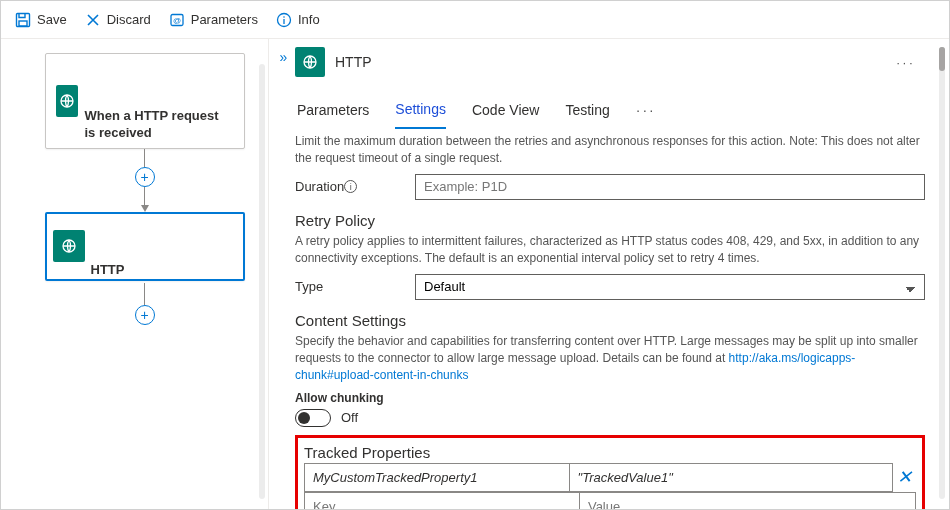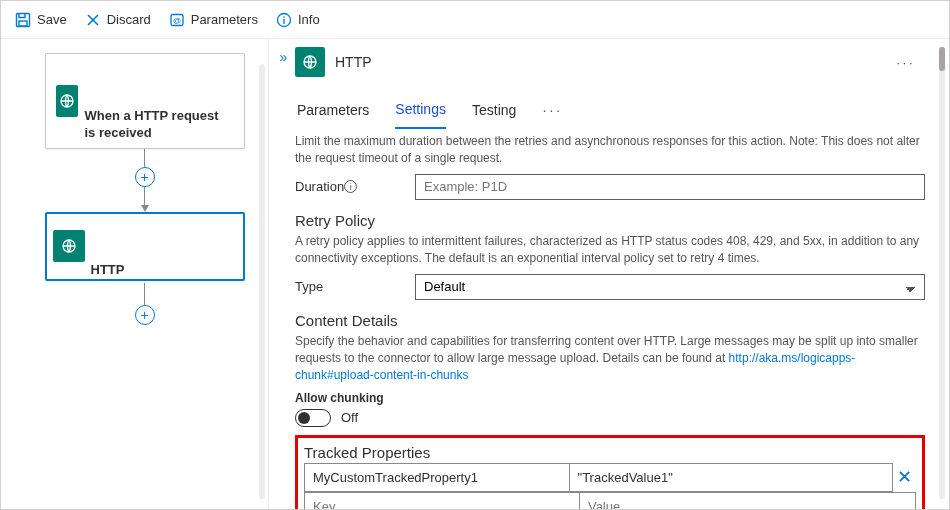--- a/index.html
+++ b/index.html
@@ -52,21 +52,21 @@
   .bold12 { font-size:12px; font-weight:600; margin-top:6px;}
   .toggle-row { display:flex; align-items:center; gap:10px; margin:4px 0 8px 0;}
   .toggle { width:36px; height:18px; border:1px solid #323130; border-radius:9px; position:relative; cursor:pointer; background:#fff;}
   .toggle .knob { width:12px; height:12px; background:#323130; border-radius:50%; position:absolute; top:2px; left:2px;}
   .tracked-box { border:3px solid #e60000; padding:4px 6px 8px 6px; margin-top:2px; max-width:640px;}
   .tracked-box h4.sec { margin-top:2px;}
   table.tp { width:100%; border-collapse:collapse; }
   table.tp td { border:1px solid #8a8886; padding:6px 8px; font-size:13px; }
   table.tp tr td:first-child { width:45%; }
   .del-x { color:#0078d4; font-size:18px; cursor:pointer; padding:0 4px; }
-  .tp-row1 { display:flex; align-items:center; }
+  .tp-row1 { display:flex; align-items:center;font-style:italic; }
   .tp-row1 table { flex:1; }
   svg { display:block }
 </style>
 </head>
 <body>
 
 <div class="app">
 
   <div class="toolbar">
     <div class="tbtn">
@@ -153,20 +153,21 @@
                 <path d="M3 9h12M9 3c2 3 2 9 0 12M9 3c-2 3-2 9 0 12"></path>
               </svg>
           </div>
           <div class="title">HTTP</div>
           <div class="more">···</div>
         </div>
 
         <div class="tabs">
           <div class="tab">Parameters</div>
           <div class="tab active">Settings</div>
+          <div class="tab">Code View</div>
           <div class="tab">Testing</div>
           <div class="tab more">···</div>
         </div>
 
         <div class="help">Limit the maximum duration between the retries and asynchronous responses for this action. Note: This does not alter the request timeout of a single request.</div>
         <div class="row">
           <div class="lab">
             <span>Duration</span>
             <span class="info-ic">i</span>
           </div>
@@ -179,21 +180,21 @@
         <div class="help">A retry policy applies to intermittent failures, characterized as HTTP status codes 408, 429, and 5xx, in addition to any connectivity exceptions. The default is an exponential interval policy set to retry 4 times.</div>
         <div class="row">
           <div class="lab">Type</div>
           <div class="field">
             <select class="sel-in">
               <option>Default</option>
             </select>
           </div>
         </div>
 
-        <h4 class="sec">Content Details</h4>
+        <h4 class="sec">Content Settings</h4>
         <div class="help">
           <span>Specify the behavior and capabilities for transferring content over HTTP. Large messages may be split up into smaller requests to the connector to allow large message upload. Details can be found at </span>
           <a href="#" class="lnk">http://aka.ms/logicapps-chunk#upload-content-in-chunks</a>
         </div>
         <div class="bold12">Allow chunking</div>
         <div class="toggle-row">
           <div class="toggle">
               <div class="knob"></div>
             </div>
           <span>Off</span>

